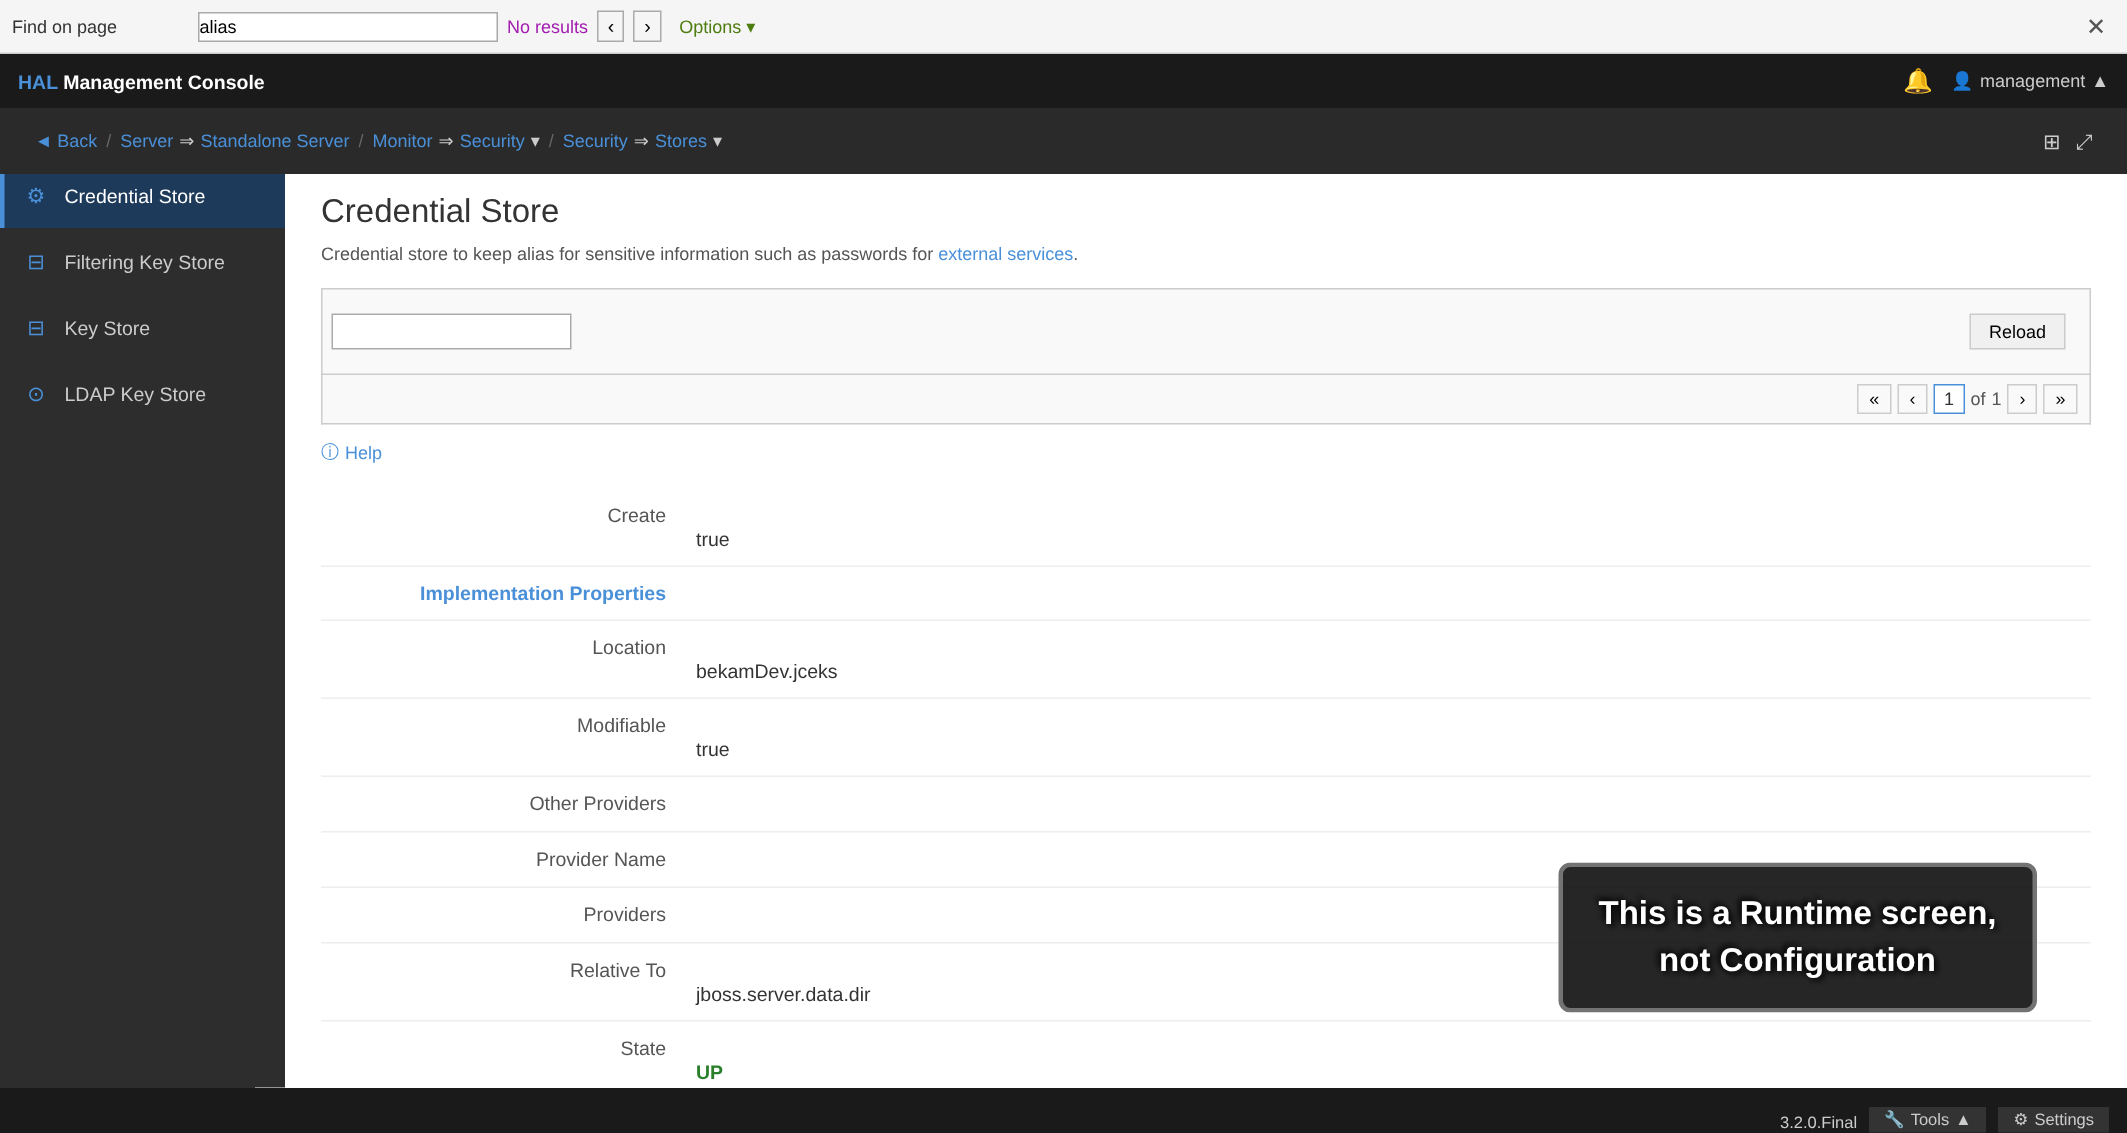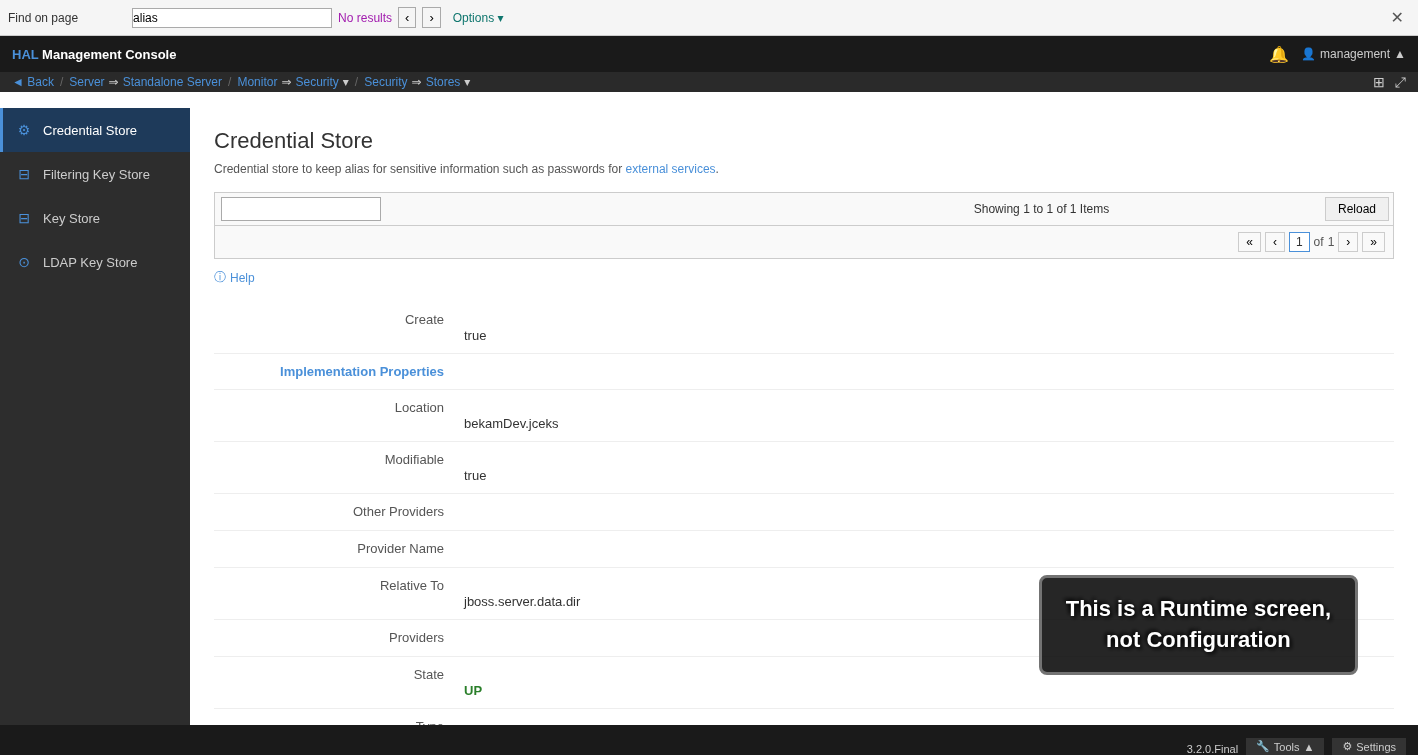--- a/index.html
+++ b/index.html
@@ -17,21 +17,21 @@
       position: fixed;
       top: 0;
       left: 0;
       right: 0;
       z-index: 1000;
     }
     .find-bar label { font-size: 12px; color: #333; white-space: nowrap; }
     .find-bar input { border: 1px solid #aaa; padding: 2px 0; font-size: 12px; width: 200px; margin-left: 48px; }
     .find-bar .no-results { font-size: 12px; color: #a21caf; }
     .find-bar button { background: none; border: 1px solid #aaa; padding: 2px 6px; cursor: pointer; font-size: 13px; }
-    .find-bar .options-btn { border: none; background: none; cursor: pointer; font-size: 12px; color: #0f766e; }
+    .find-bar .options-btn { border: none; background: none; cursor: pointer; font-size: 12px; color: #4d7c0f; }
     .find-bar .close-btn { margin-left: auto; background: none; border: none; cursor: pointer; font-size: 16px; color: #555; }
 
     
     .top-nav {
       position: fixed;
       top: 36px;
       left: 0;
       right: 0;
       height: 36px;
       background: #1a1a1a;
@@ -46,25 +46,25 @@
     .top-nav .right-icons { margin-left: auto; display: flex; align-items: center; gap: 12px; }
     .top-nav .notif-icon { color: #4a90d9; font-size: 16px; cursor: pointer; }
     .top-nav .user-btn { color: #ccc; font-size: 12px; cursor: pointer; border: none; background: none; display: flex; align-items: center; gap: 4px; }
 
     
     .breadcrumb-bar {
       position: fixed;
       top: 72px;
       left: 0;
       right: 0;
-      height: 20px;
+      height: 44px;
       background: #2a2a2a;
       display: flex;
       align-items: center;
-      padding: 0 12px;
+      padding: 0 23px;
       z-index: 998;
       color: #ccc;
       font-size: 12px;
       gap: 4px;
     }
     .breadcrumb-bar a { color: #4a90d9; text-decoration: none; cursor: pointer; }
     .breadcrumb-bar .sep { color: #666; margin: 0 2px; }
     .breadcrumb-bar .right-icons { margin-left: auto; display: flex; gap: 10px; }
     .breadcrumb-bar .right-icons span { color: #ccc; cursor: pointer; font-size: 14px; }
 
@@ -118,21 +118,21 @@
     .table-controls {
       display: flex;
       align-items: center;
       margin-bottom: 0;
       border: 1px solid #ccc;
       background: #f9f9f9;
     }
     .table-search { flex: 1; }
     .table-search input { width: 180px; border: none; padding: 5px 8px; font-size: 12px; background: #fff; border: 1px solid #ccc; margin: 4px 6px; }
     .table-status { flex: 1; text-align: center; font-size: 12px; color: #333; padding: 6px; }
-    .reload-btn { padding: 4px 12px; background: #f0f0f0; border: 1px solid #ccc; cursor: pointer; font-size: 12px; margin: 4px; }
+    .reload-btn { padding: 4px 12px; background: #f0f0f0; border: 1px solid #ccc; cursor: pointer; font-size: 12px; margin: 16px; }
 
     
     .data-table { width: 100%; border-collapse: collapse; border: 1px solid #ccc; }
     .data-table th {
       background: #e8e8e8;
       text-align: left;
       padding: 6px 10px;
       font-size: 12px;
       border-bottom: 1px solid #ccc;
       color: #333;
@@ -302,21 +302,20 @@
   <div class="content">
     <h1 class="page-title">Credential Store</h1>
     <p class="page-desc">
       Credential store to keep alias for sensitive information such as passwords for <a>external services</a>.
     </p>
 
     <div class="table-controls">
       <div class="table-search">
         <input type="text" style="border: 1px solid rgb(170, 170, 170); padding: 4px 8px; font-size: 12px; margin: 4px 6px; width: 160px;">
       </div>
-      <span class="table-status">Showing 1 to 1 of 1 Items</span>
       <button class="reload-btn">Reload</button>
     </div>
 
 
     <div class="pagination">
       <button>«</button>
       <button>‹</button>
       <span class="page-num">1</span>
       <span class="of-text">of</span>
       <span class="of-text">1</span>
@@ -354,27 +353,27 @@
         <span class="detail-label">Other Providers</span>
         <span class="detail-value"></span>
       </div>
 
       <div class="detail-row">
         <span class="detail-label">Provider Name</span>
         <span class="detail-value"></span>
       </div>
 
       <div class="detail-row">
+        <span class="detail-label">Providers</span>
+        <span class="detail-value"></span>
+      </div>
+
+      <div class="detail-row">
         <span class="detail-label">Relative To</span>
         <span class="detail-value">jboss.server.data.dir</span>
-      </div>
-
-      <div class="detail-row">
-        <span class="detail-label">Providers</span>
-        <span class="detail-value"></span>
       </div>
 
       <div class="detail-row">
         <span class="detail-label">State</span>
         <span class="detail-value up">UP</span>
       </div>
 
       <div class="detail-row">
         <span class="detail-label">Type</span>
         <span class="detail-value"></span>

